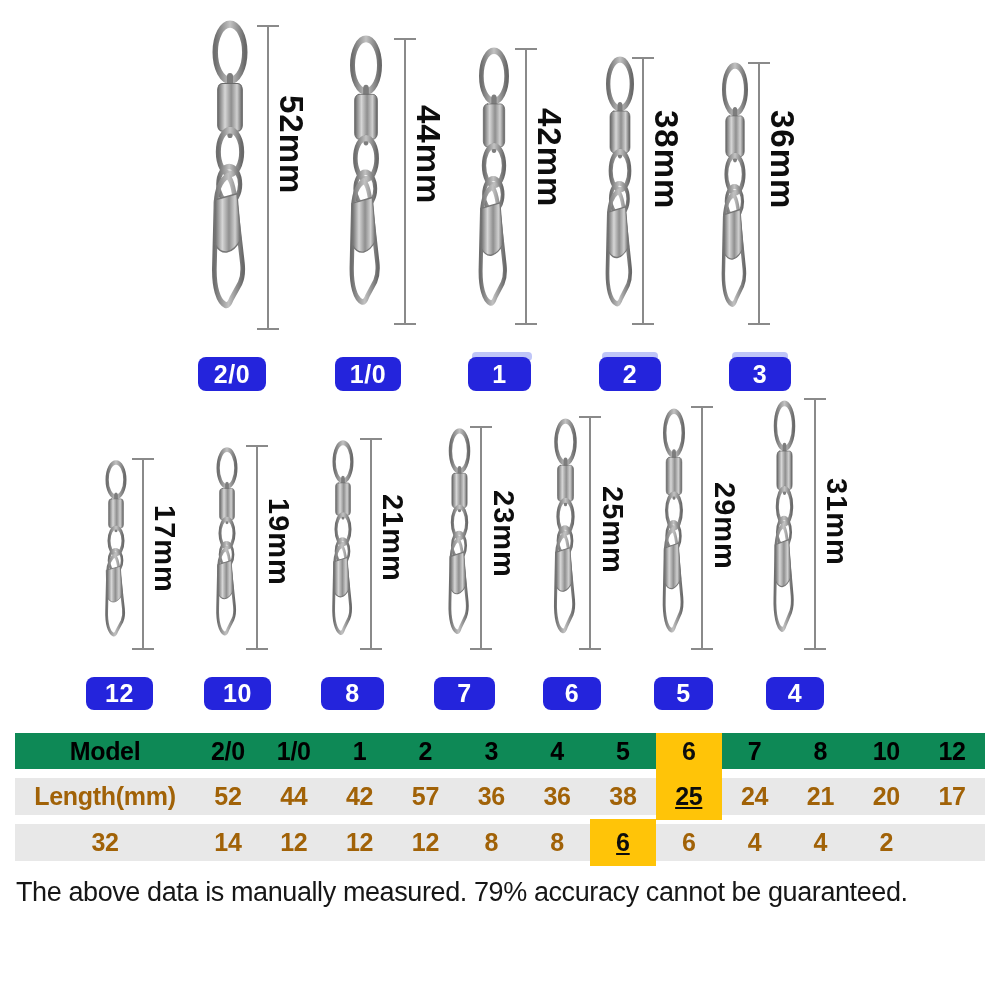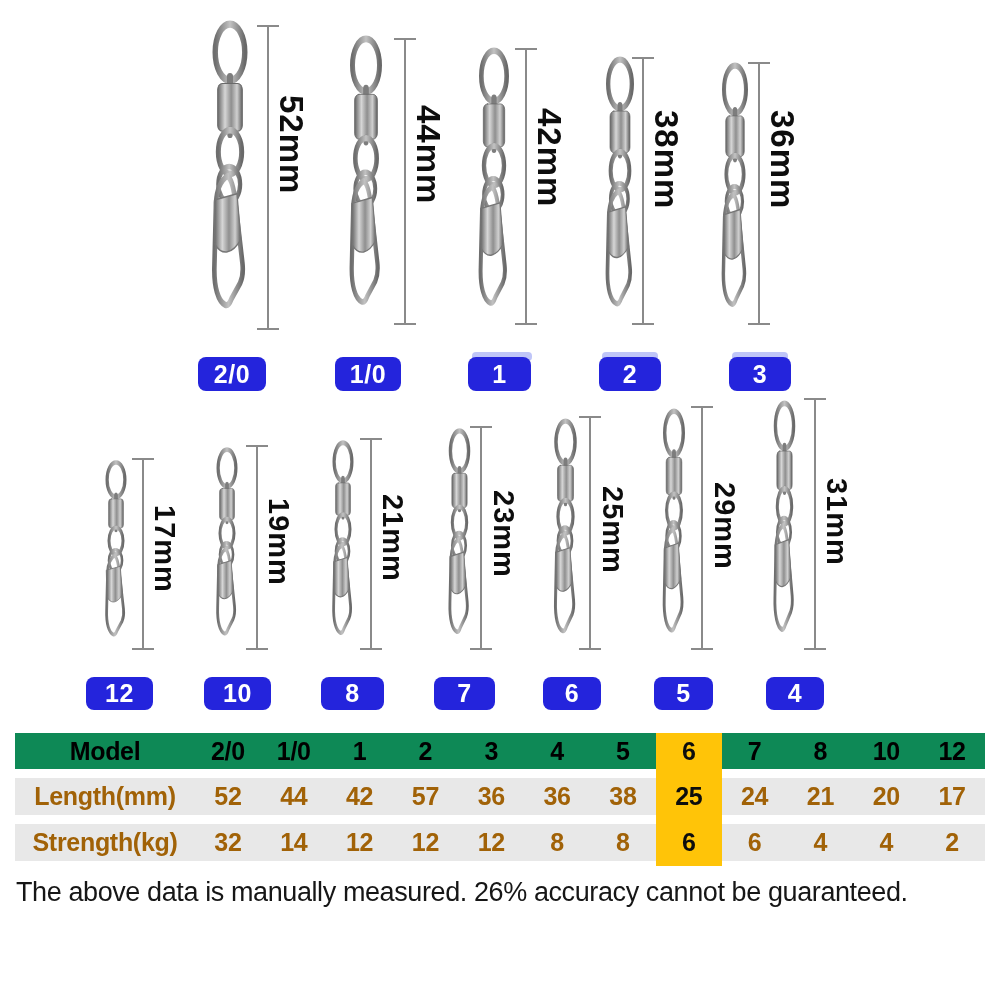--- a/index.html
+++ b/index.html
@@ -42,21 +42,21 @@
   
   #sizetable{position:absolute;left:15px;top:733px;width:970px;}
   .trow{display:grid;grid-template-columns:180px repeat(12,1fr);align-items:stretch;}
   .thead{height:36px;background:var(--green);}
   .tdata{height:37px;background:var(--rowgray);margin-top:9px;}
   .tc{display:flex;align-items:center;justify-content:center;font-weight:700;font-size:25px;
       letter-spacing:-0.3px;color:#a16207;}
   .thead .tc{color:#000000;}
   .tc.hl{background:var(--yellow);color:#0d0d0d;}
   .thead .tc.hl{box-shadow:0 5px 0 0 var(--yellow);}
-  .tdata .tc.hl{box-shadow:0 -5px 0 0 var(--yellow),0 5px 0 0 var(--yellow);}
+  .tdata .tc.hl{box-shadow:0 -5px 0 0 var(--yellow),0 5px 0 0 var(--yellow);text-decoration:underline;}
 
   
   #note{position:absolute;left:16px;top:876px;width:975px;font-size:27px;line-height:32.5px;
         letter-spacing:-0.4px;color:#161616;}
 </style>
 </head>
 <body>
 
 <div id="canvas">
 
@@ -226,33 +226,32 @@
       <div class="tc">36</div>
       <div class="tc">36</div>
       <div class="tc">38</div>
       <div class="tc hl">25</div>
       <div class="tc">24</div>
       <div class="tc">21</div>
       <div class="tc">20</div>
       <div class="tc">17</div>
     </div>
     <div class="trow tdata">
-      <div class="tc">Strength(kg)</div>
       <div class="tc">32</div>
       <div class="tc">14</div>
       <div class="tc">12</div>
       <div class="tc">12</div>
       <div class="tc">12</div>
       <div class="tc">8</div>
       <div class="tc">8</div>
       <div class="tc hl">6</div>
       <div class="tc">6</div>
       <div class="tc">4</div>
       <div class="tc">4</div>
       <div class="tc">2</div>
     </div>
   </div>
 
   <div id="note">
-    <div>The above data is manually measured. 26% accuracy cannot be guaranteed.</div>
+    <div>The above data is manually measured. 79% accuracy cannot be guaranteed.</div>
   </div>
 
 </div>
 
 </body></html>

